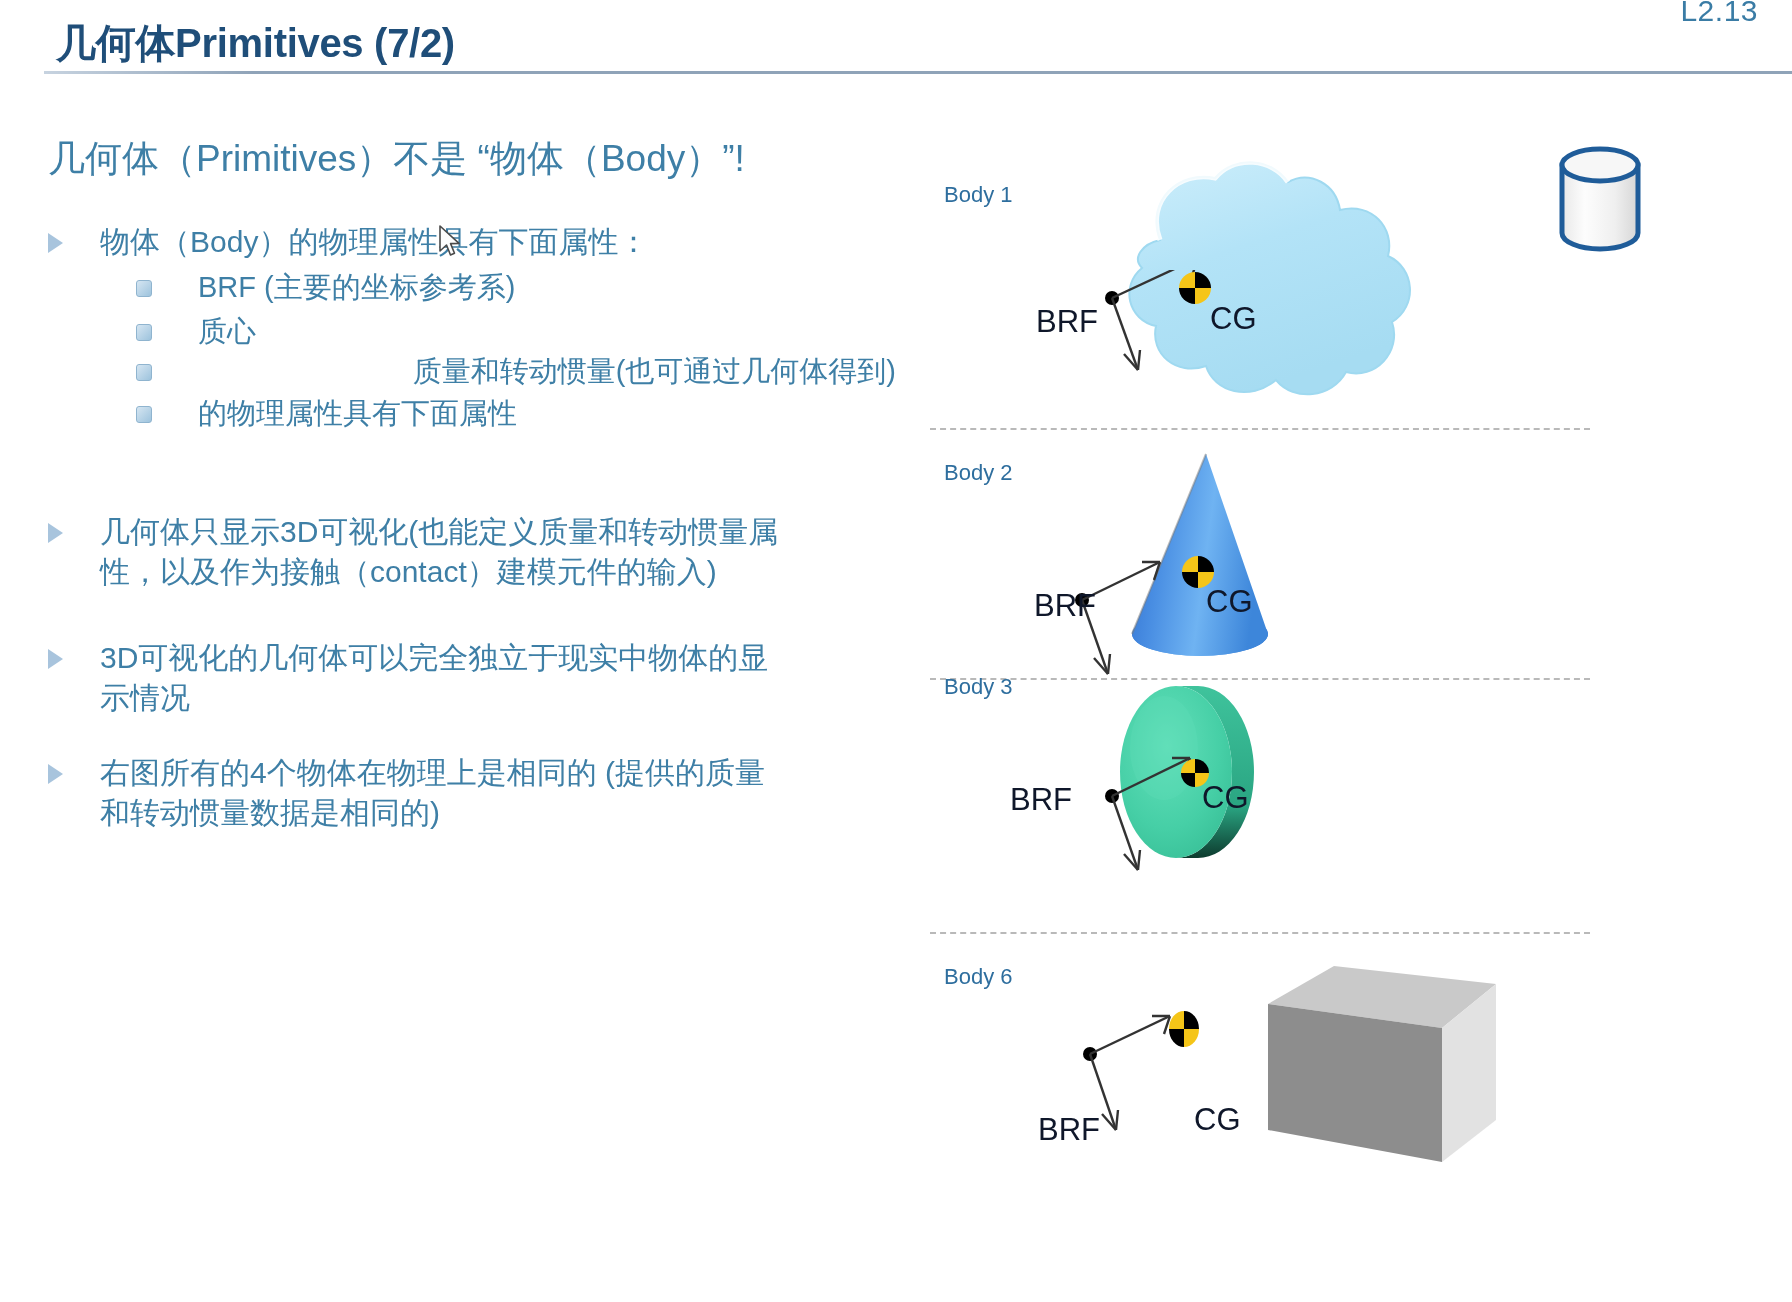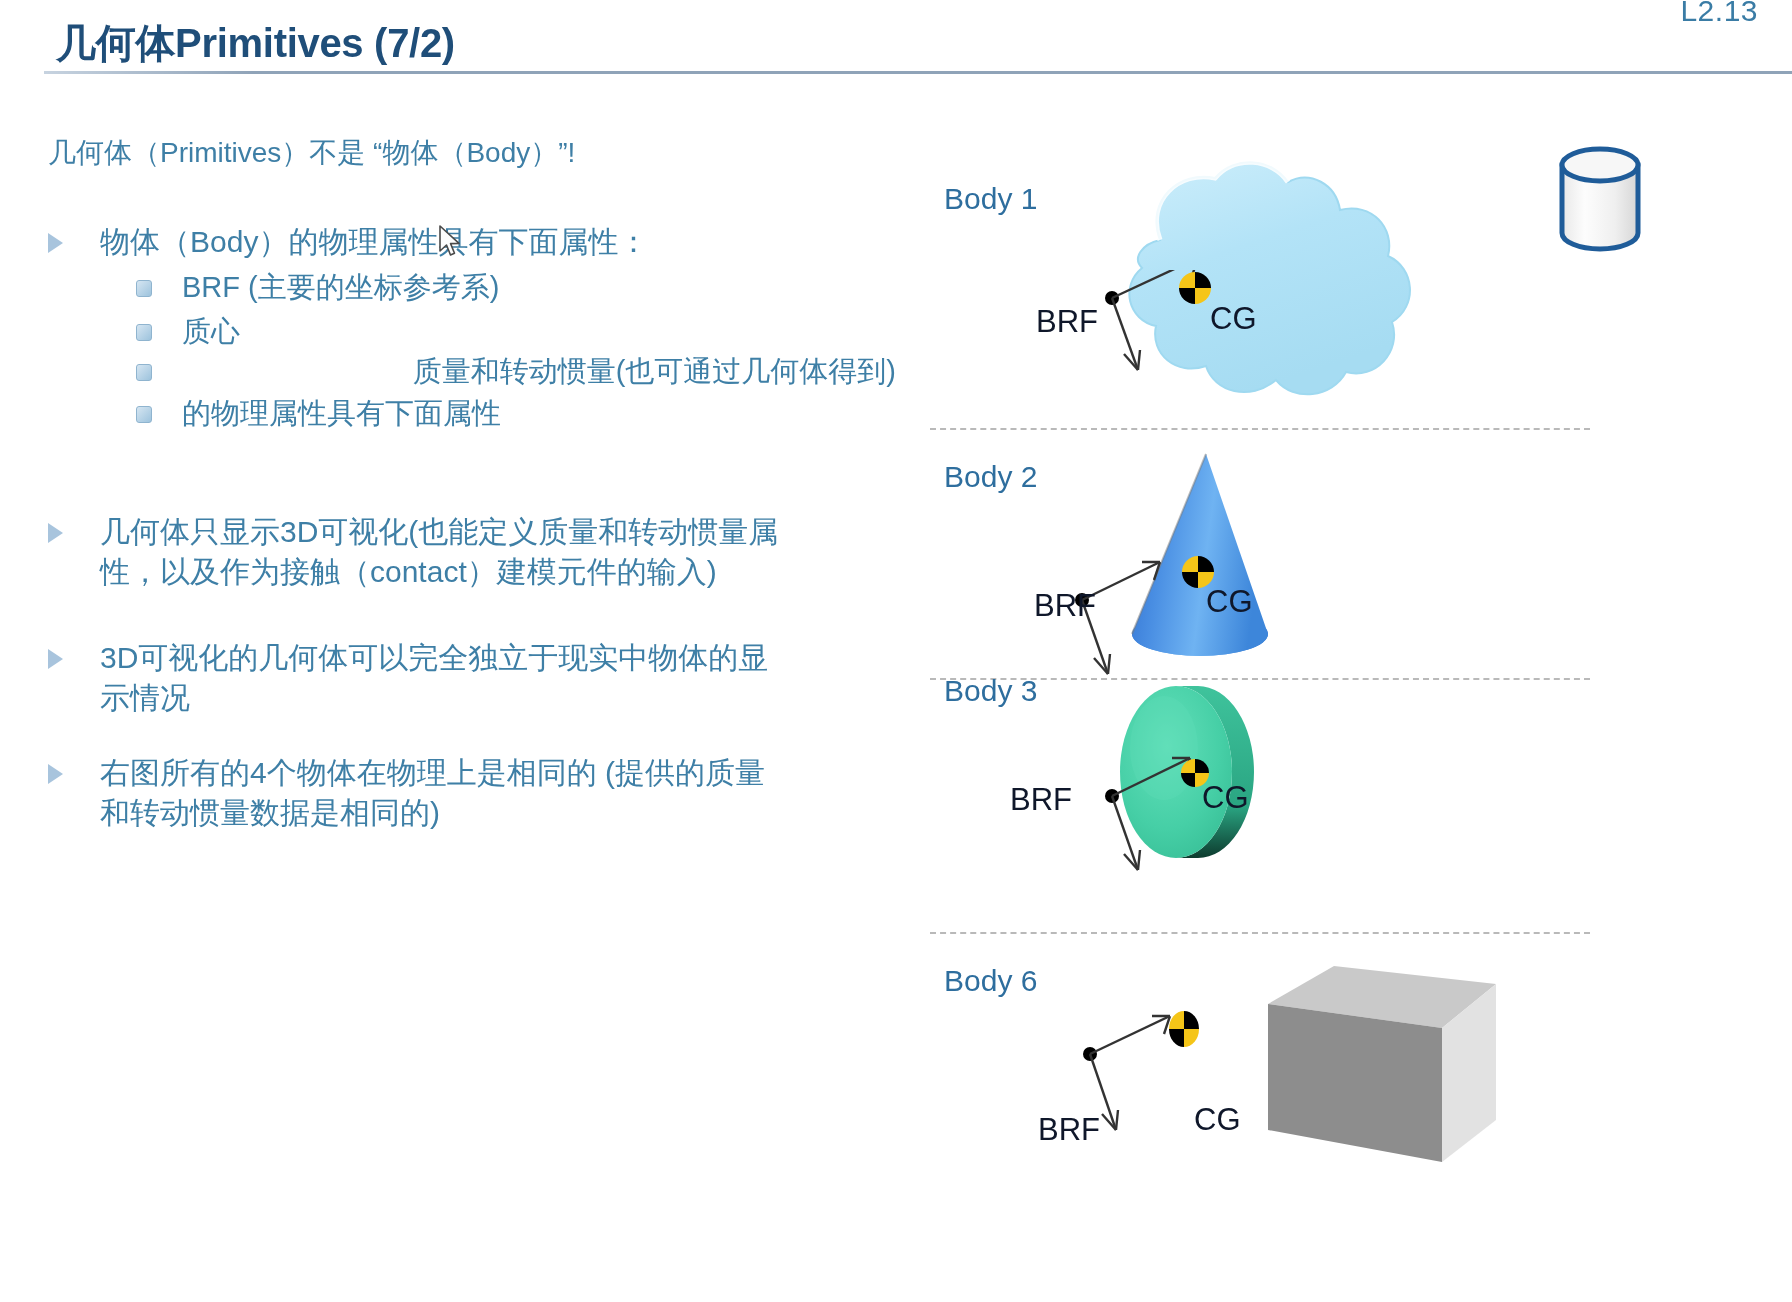--- a/index.html
+++ b/index.html
@@ -51,21 +51,21 @@
     position: absolute;
     left: 0;
     top: 100px;
     width: 930px;
   }
 
   .lead {
     position: absolute;
     left: 48px;
     top: 34px;
-    font-size: 28px;
+    font-size: 37px;
     color: #3e7fa6;
     white-space: nowrap;
   }
 
   .bullet-l1 {
     position: absolute;
     left: 48px;
     font-size: 30px;
     color: #3e7fa6;
     line-height: 1.33;
@@ -98,21 +98,21 @@
     top: 11px;
     width: 16px;
     height: 17px;
     border-radius: 3px;
     background: linear-gradient(135deg, #d6e6f2 0%, #9dc3dd 100%);
     border: 1px solid #8fb4cf;
     box-sizing: border-box;
   }
   .bullet-l2 .txt {
     display: block;
-    margin-left: 46px;
+    margin-left: 62px;
   }
 
   
   .cursor {
     position: absolute;
     left: 438px;
     top: 225px;
     width: 26px;
     height: 34px;
   }
@@ -125,21 +125,21 @@
     width: 862px;
     height: 1302px;
   }
   .panel {
     position: absolute;
     left: 0;
     width: 862px;
   }
   .panel-label {
     position: absolute;
-    font-size: 30px;
+    font-size: 22px;
     color: #2e6e9e;
     white-space: nowrap;
     text-align: right;
   }
   .divider {
     position: absolute;
     left: 0;
     width: 660px;
     height: 0;
     border-top: 2px dashed #b9b9b9;

